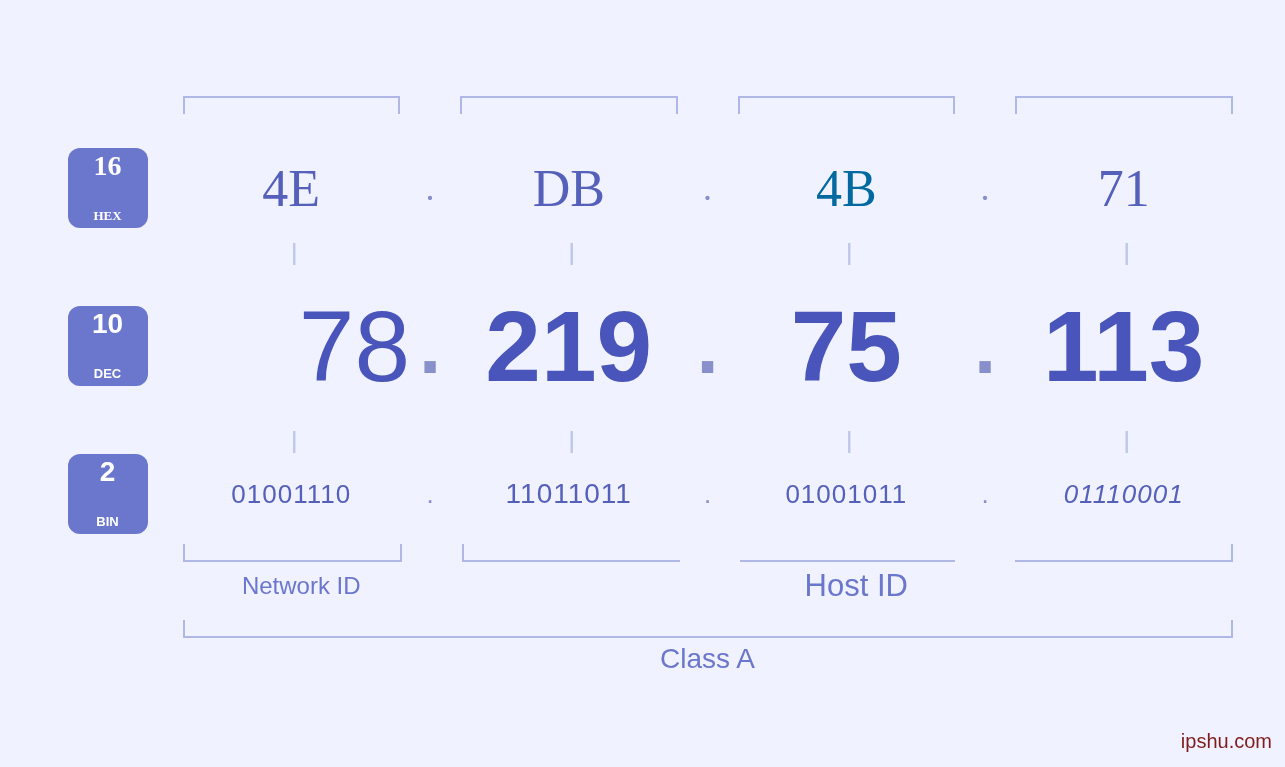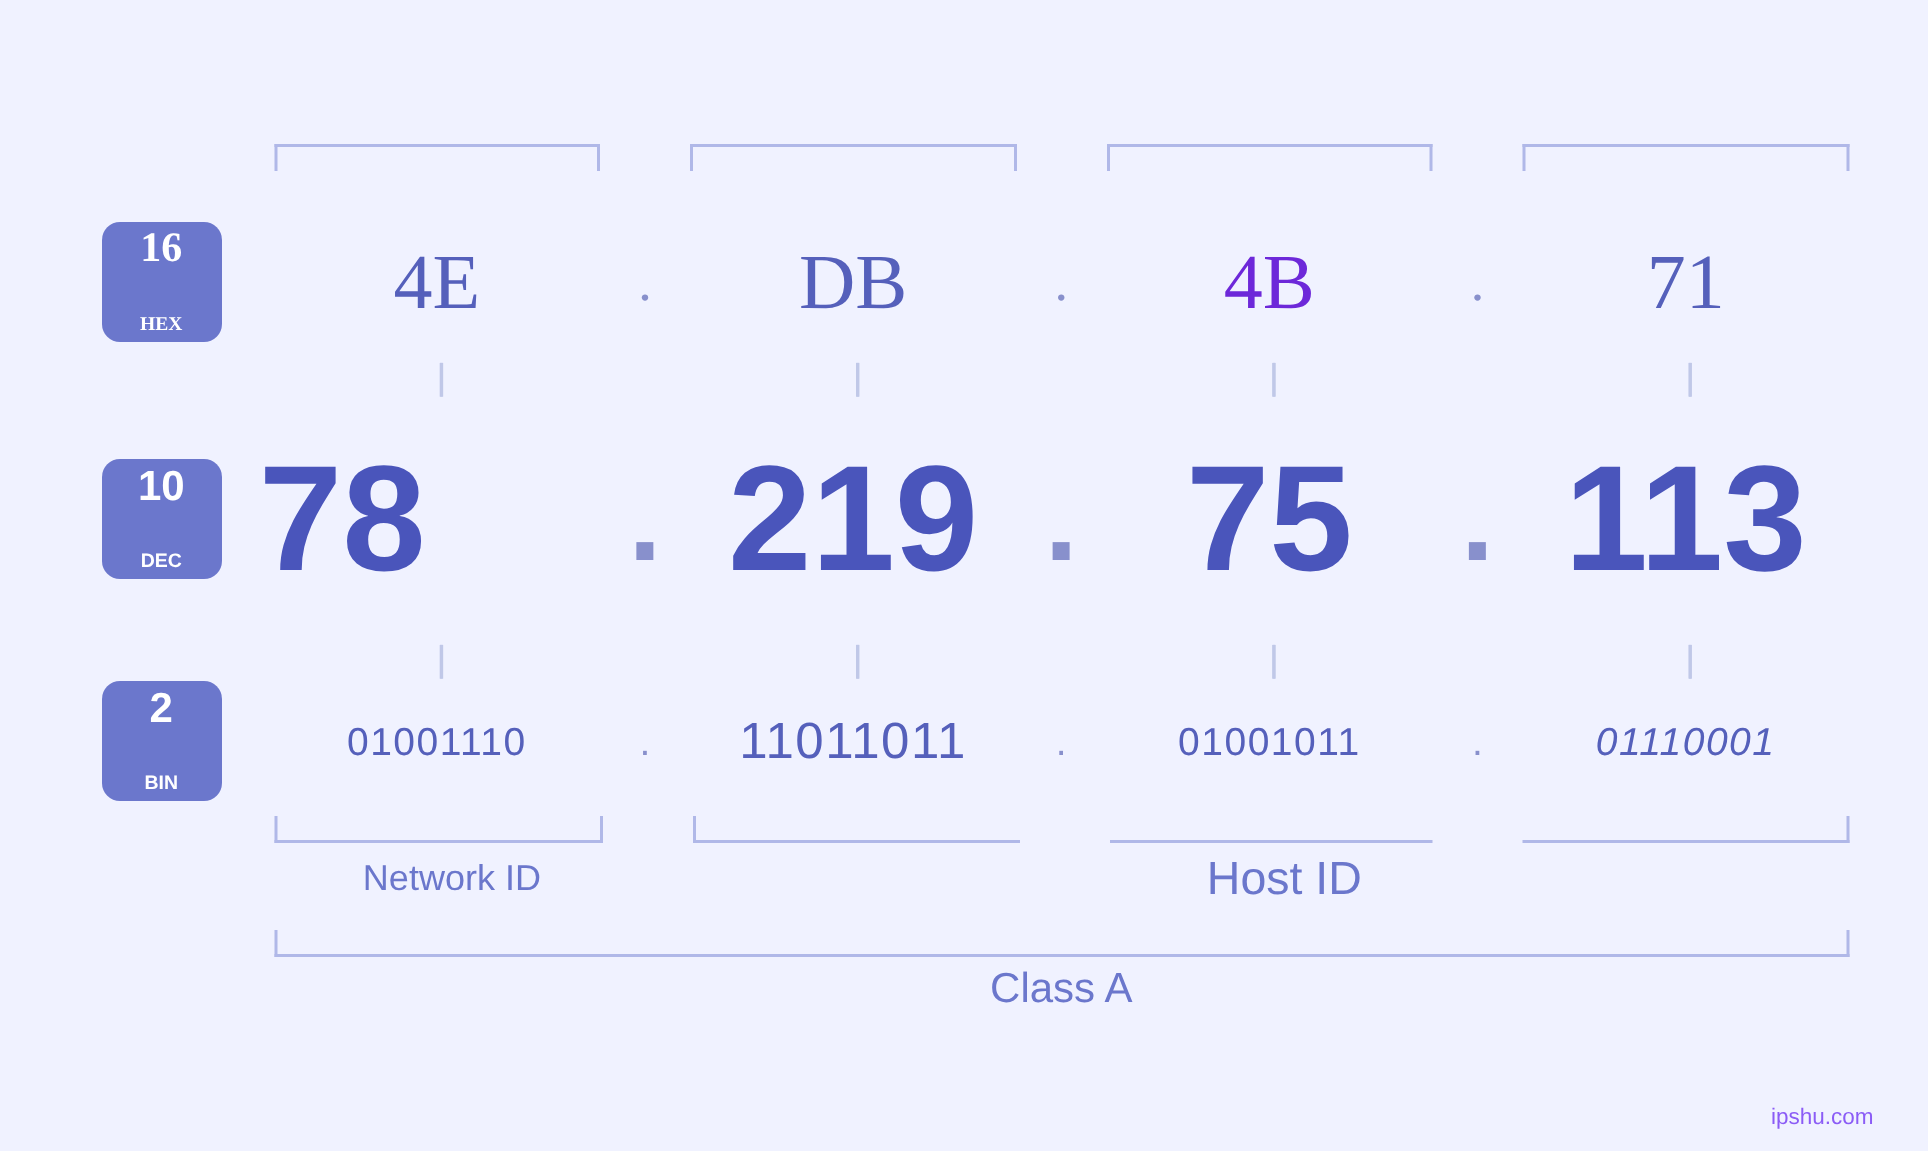--- a/index.html
+++ b/index.html
@@ -107,23 +107,23 @@
       padding: 10px 0;
       letter-spacing: 1px;
     }
     .bin-row .dot {
       font-size: 28px;
     }
 
     .watermark {
       position: absolute;
       bottom: 14px;
-      right: 36px;
-      color: #8b5cf6;
-      font-size: 15px;
+      right: 13px;
+      color: #7f1d1d;
+      font-size: 20px;
     }
 
     .badge-row-hex {
       display: flex;
       align-items: center;
       height: 100px;
     }
 
     .badge-row-dec {
       display: flex;
@@ -192,21 +192,21 @@
       <div class="base-badge">
         <span class="base-badge-number">16</span>
         <span class="base-badge-text">HEX</span>
       </div>
     </div>
     <div style="flex:1; display:flex; align-items:center;" class="hex-row">
       <div class="byte-value" style="font-size:52px; color:#5560bb; text-align:center;">4E</div>
       <div class="dot">.</div>
       <div class="byte-value" style="font-size:52px; color:#5560bb; text-align:center;">DB</div>
       <div class="dot">.</div>
-      <div class="byte-value" style="font-size:52px; color:#6d28d9; text-align:center;">4B</div>
+      <div class="byte-value" style="font-size:52px; color:#0369a1; text-align:center;">4B</div>
       <div class="dot">.</div>
       <div class="byte-value" style="font-size:52px; color:#5560bb; text-align:center;">71</div>
     </div>
   </div>
 
   <div class="equals-line">
     <div class="eq-badge-space"></div>
     <div class="eq-sections">
       <div class="eq-section">||</div>
       <div class="eq-dot-space"></div>
@@ -219,21 +219,21 @@
   </div>
 
   <div style="display:flex; width:100%; align-items:center;">
     <div class="badge-row-dec" style="width:130px; justify-content:center;">
       <div class="base-badge">
         <span class="base-badge-number">10</span>
         <span class="base-badge-text">DEC</span>
       </div>
     </div>
     <div style="flex:1; display:flex; align-items:center;" class="dec-row">
-      <div class="byte-value" style="font-size:100px; font-weight:bold; color:#4a55bb; text-align:left; line-height:1;">78</div>
+      <div class="byte-value" style="font-size:100px; font-weight:normal; color:#4a55bb; text-align:right; line-height:1;">78</div>
       <div class="dot" style="font-size:80px; font-weight:bold;">.</div>
       <div class="byte-value" style="font-size:100px; font-weight:bold; color:#4a55bb; text-align:center; line-height:1;">219</div>
       <div class="dot" style="font-size:80px; font-weight:bold;">.</div>
       <div class="byte-value" style="font-size:100px; font-weight:bold; color:#4a55bb; text-align:center; line-height:1;">75</div>
       <div class="dot" style="font-size:80px; font-weight:bold;">.</div>
       <div class="byte-value" style="font-size:100px; font-weight:bold; color:#4a55bb; text-align:center; line-height:1;">113</div>
     </div>
   </div>
 
   <div class="equals-line">
@@ -252,21 +252,21 @@
   <div style="display:flex; width:100%; align-items:center;">
     <div class="badge-row-bin" style="width:130px; justify-content:center;">
       <div class="base-badge">
         <span class="base-badge-number">2</span>
         <span class="base-badge-text">BIN</span>
       </div>
     </div>
     <div style="flex:1; display:flex; align-items:center;" class="bin-row">
       <div class="byte-value" style="font-size:26px; color:#5560bb; text-align:center; letter-spacing:1px;">01001110</div>
       <div class="dot" style="font-size:26px;">.</div>
-      <div class="byte-value" style="font-size:34px; color:#5560bb; text-align:center; letter-spacing:1px;">11011011</div>
+      <div class="byte-value" style="font-size:28px; color:#5560bb; text-align:center; letter-spacing:1px;">11011011</div>
       <div class="dot" style="font-size:26px;">.</div>
       <div class="byte-value" style="font-size:26px; color:#5560bb; text-align:center; letter-spacing:1px;">01001011</div>
       <div class="dot" style="font-size:26px;">.</div>
       <div class="byte-value" style="font-size:26px; color:#5560bb; letter-spacing:1px;font-style:italic;">01110001</div>
     </div>
   </div>
 
   <div style="display:flex; width:100%; margin-top:10px;">
     <div style="width:130px;"></div>
     <div style="flex:1; display:flex; align-items:flex-start;">

